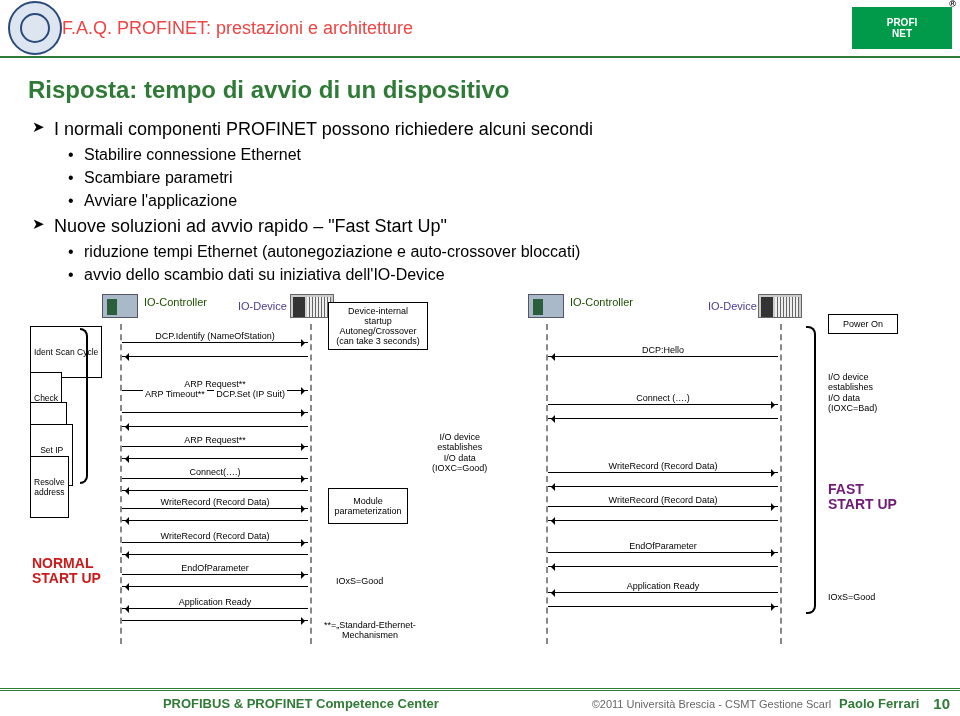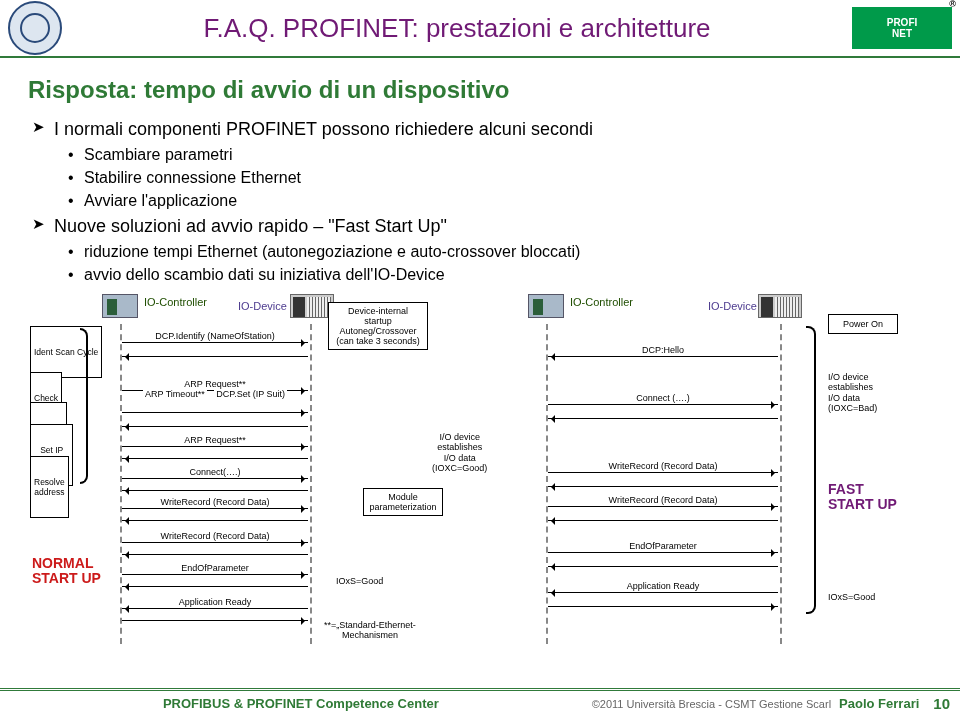--- a/index.html
+++ b/index.html
@@ -22,23 +22,23 @@
     border-bottom: 2px solid #307a3a;
   }
   .seal {
     width: 54px; height: 54px; border-radius: 50%;
     border: 2px solid #2a4a7a; background: #dde6f0;
     position: relative;
   }
   .seal::after { content:""; position:absolute; inset:10px; border:2px solid #2a4a7a; border-radius:50%; }
   .header-title {
     flex: 1;
-    text-align: center;
-    font-size: 26px;
-    color: #701a75;
+    text-align: left;
+    font-size: 18px;
+    color: #ef4444;
   }
   .logo-box {
     width: 100px; height: 42px;
     background: #009a4a;
     color: #fff;
     display: flex; flex-direction: column; align-items:center; justify-content:center;
     font-size: 10px; font-weight:bold;
     position: relative;
   }
   .logo-box .r { position:absolute; top:-8px; right:-4px; font-size:9px; color:#000; }
@@ -172,22 +172,22 @@
     <span class="r">®</span>
     <div>PROFI</div>
     <div>NET</div>
   </div>
 </div>
 
 <div class="content">
   <div class="h2">Risposta: tempo di avvio di un dispositivo</div>
   <div class="bullets">
     <div class="b1">I normali componenti PROFINET possono richiedere alcuni secondi</div>
+    <div class="b2">Stabilire connessione Ethernet</div>
     <div class="b2">Scambiare parametri</div>
-    <div class="b2">Stabilire connessione Ethernet</div>
     <div class="b2">Avviare l'applicazione</div>
     <div class="b1">Nuove soluzioni ad avvio rapido – "Fast Start Up"</div>
     <div class="b2">riduzione tempi Ethernet (autonegoziazione e auto-crossover bloccati)</div>
     <div class="b2">avvio dello scambio dati su iniziativa dell'IO-Device</div>
   </div>
 
   <div class="diagram">
 
     <div class="ctrl-icon" style="left:74px; top:2px;"></div>
     <div class="role-label ctrl" style="left:116px; top:4px;">IO-Controller</div>
@@ -223,21 +223,21 @@
     <div class="msg l" style="left:94px; width:186px; top:262px;"></div>
     <div class="msg r" style="left:94px; width:186px; top:282px;"><span>EndOfParameter</span></div>
     <div class="msg l" style="left:94px; width:186px; top:294px;"></div>
     <div class="msg l" style="left:94px; width:186px; top:316px;"><span>Application Ready</span></div>
     <div class="msg r" style="left:94px; width:186px; top:328px;"></div>
 
     <div class="tallbox" style="left:300px; top:10px; width:100px; height:48px; white-space:pre-line;">Device-internal
 startup
 Autoneg/Crossover
 (can take 3 seconds)</div>
-    <div class="tallbox" style="left:300px; top:196px; width:80px; height:28px; white-space:pre-line;margin-left:35px;">Module
+    <div class="tallbox" style="left:300px; top:196px; width:80px; height:36px; white-space:pre-line;">Module
 parameterization</div>
     <div class="note" style="left:308px; top:284px;">IOxS=Good</div>
     <div class="note" style="left:296px; top:328px; white-space:pre-line;">**=„Standard-Ethernet-
 Mechanismen</div>
     <div class="note" style="left:404px; top:140px; white-space:pre-line;">I/O device
 establishes
 I/O data
 (IOXC=Good)</div>
 
     <div class="normal-start" style="top:264px; white-space:pre;">NORMAL

